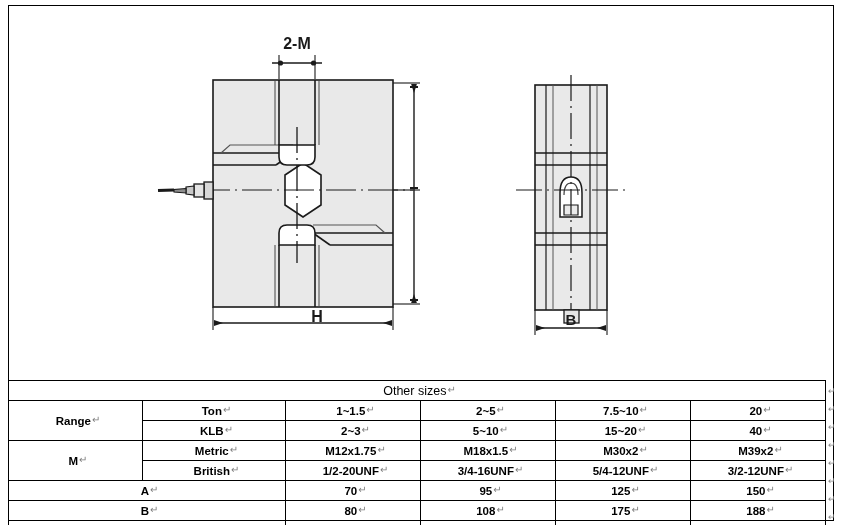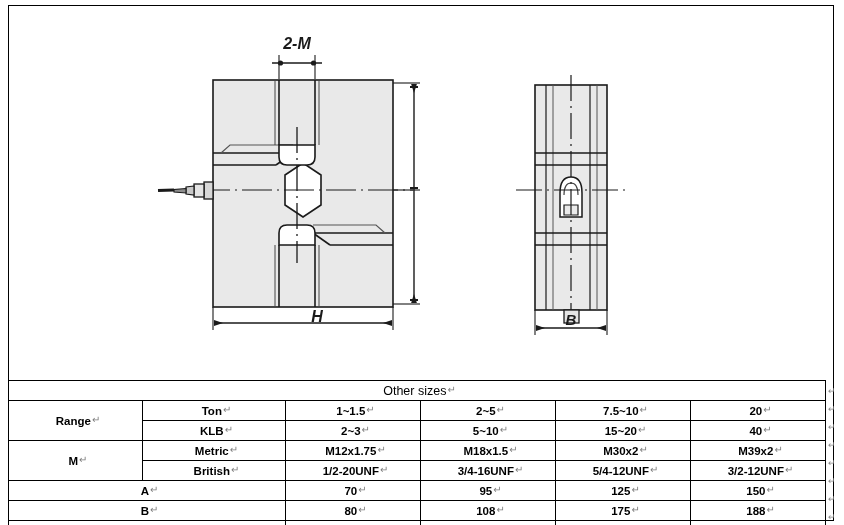--- a/index.html
+++ b/index.html
@@ -5,21 +5,21 @@
   html,body{margin:0;padding:0;background:#ffffff;}
   body{width:844px;height:525px;overflow:hidden;
        font-family:"Liberation Sans",sans-serif;color:#000;}
   #page{position:relative;width:844px;height:525px;background:#fff;}
 
   
   .doc-border{position:absolute;left:8px;top:5px;width:826px;height:516px;
               border:1.5px solid #000;box-sizing:border-box;}
 
   
-  .drawing{position:absolute;left:8px;top:5px;width:826px;height:372px;font-style:italic;}
+  .drawing{position:absolute;left:8px;top:5px;width:826px;height:372px;}
   .drawing svg{display:block;}
 
   
   .tbl-wrap{position:absolute;left:8px;top:380px;width:818px;}
   table.sizes{border-collapse:collapse;width:818px;table-layout:fixed;
               font-size:11.5px;font-weight:bold;}
   table.sizes td{border:1.6px solid #000;padding:0 0 0 5px;height:18px;
                  line-height:18px;vertical-align:middle;white-space:nowrap;
                  overflow:hidden;text-align:center;}
   td.hdr-other{text-align:center;font-weight:normal;font-size:12.5px;

